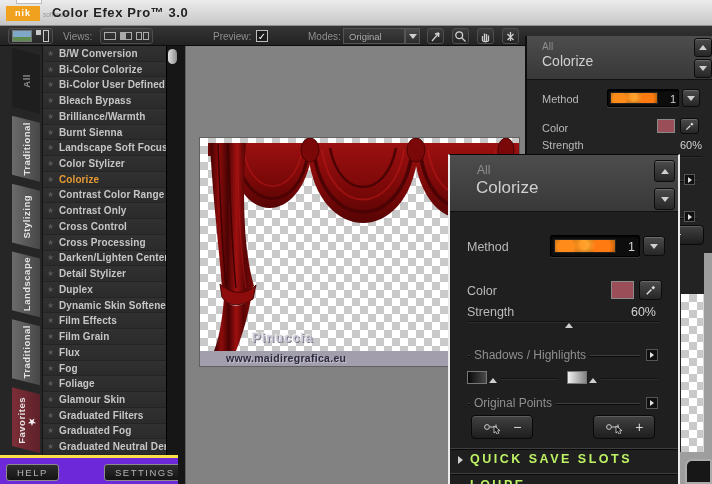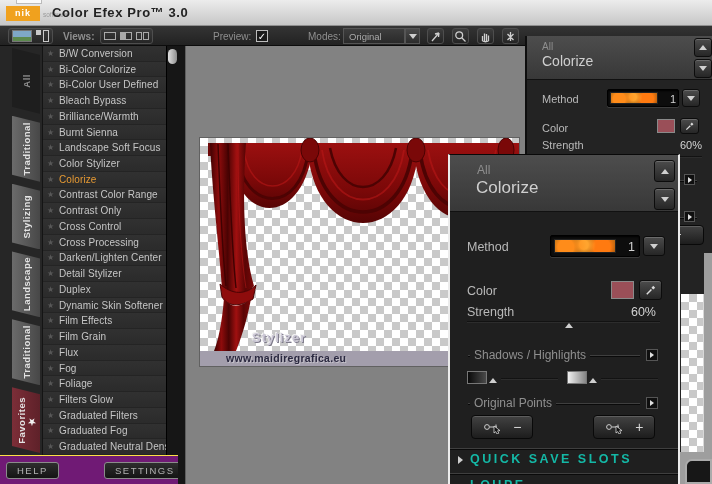--- a/index.html
+++ b/index.html
@@ -53,27 +53,27 @@
   .vtab.active-dark span{color:#8d8d8d;}
   .vtab.red{background:linear-gradient(90deg,#7c2e38,#5e2129);}
   .vtab .tab-star{display:none;}
   .vtab.starred .tab-star{display:block;color:#f2f2f2;font-size:9px;writing-mode:vertical-rl;transform:rotate(180deg);margin-top:2px;}
 
   #filterlist{position:absolute;left:42px;top:46px;width:124px;height:409px;background:#2e2e2e;
     display:flex;flex-direction:column;border-left:1px solid #141414;}
   .filter-row{flex:1;position:relative;display:flex;align-items:center;padding-left:16px;
     background:linear-gradient(#313131,#2b2b2b);border-bottom:1px solid rgba(0,0,0,.25);}
   .filter-row .fstar{position:absolute;left:4px;font-size:8px;color:#585858;}
-  .filter-row .flabel{font-size:10px;font-weight:normal;color:#c6c6c6;white-space:nowrap;letter-spacing:.1px;}
+  .filter-row .flabel{font-size:10px;font-weight:bold;color:#c6c6c6;white-space:nowrap;letter-spacing:.1px;}
   .filter-row.selected .flabel{color:#e79a33;}
   #list-scroll{position:absolute;left:166px;top:46px;width:12px;height:409px;background:#161616;border-left:1px solid #000;}
   #list-thumb{position:absolute;left:1px;top:3px;width:9px;height:15px;border-radius:5px;
     background:linear-gradient(90deg,#e0e0e0,#8f8f8f);}
 
-  #footerbar{position:absolute;left:0;top:455px;width:178px;height:29px;background:#701a75;border-top:1px solid #fde047;}
+  #footerbar{position:absolute;left:0;top:455px;width:178px;height:29px;background:#6d28d9;border-top:3px solid #fde047;}
   .foot-btn{position:absolute;top:6px;height:17px;border:1px solid #8b8b8b;border-radius:3px;
     background:linear-gradient(#2e2e2e,#141414);color:#b3b3b3;font-size:9.5px;letter-spacing:1.5px;
     display:flex;align-items:center;padding:0 10px;}
 
   
   #preview-frame{position:absolute;left:178px;top:46px;width:8px;height:438px;background:#161616;border-right:1px solid #5e5e5e;}
   #preview{position:absolute;left:186px;top:46px;width:339px;height:438px;background:#828282;}
   #canvas-img{position:absolute;left:14px;top:92px;width:319px;height:228px;outline:1px solid rgba(0,0,0,.25);}
   .checker{background-color:#fff;
     background-image:linear-gradient(45deg,#c9c9c9 25%,transparent 25%,transparent 75%,#c9c9c9 75%),
@@ -105,21 +105,21 @@
   .hline{position:absolute;height:1px;background:#3f3f3f;box-shadow:0 1px 0 #0a0a0a;}
   .slider-line{position:absolute;height:2px;background:linear-gradient(#050505,#3a3a3a);}
   .sec-label{position:absolute;color:#8f8f8f;}
   .sec-btn{position:absolute;width:12px;height:12px;background:#0f0f0f;border:1px solid #555;
     display:flex;align-items:center;justify-content:center;}
   .sec-btn .tri-rt{border-left-color:#e0e0e0;border-top-width:3px;border-bottom-width:3px;border-left-width:4px;}
   .chip{position:absolute;border:1px solid #777;}
   .cp-btn{position:absolute;border:1px solid #090909;border-radius:4px;
     background:linear-gradient(#424242,#1d1d1d);box-shadow:inset 0 1px 0 rgba(255,255,255,.15);
     display:flex;align-items:center;justify-content:space-evenly;color:#d8d8d8;}
-  .qss-label{position:absolute;color:#14b8a6;letter-spacing:2.5px;font-weight:bold;}
+  .qss-label{position:absolute;color:#bef264;letter-spacing:2.5px;font-weight:bold;}
 
   
   #bg-panel{position:absolute;left:525px;top:36px;width:187px;height:448px;background:#232323;border-left:2px solid #0e0e0e;}
   #bg-panel .np-header{height:44px;}
   #bg-panel .np-cat{left:15px;top:5px;font-size:10px;}
   #bg-panel .np-title{left:15px;top:17px;font-size:14px;}
   #bg-panel .np-label{font-size:11px;}
   #bg-panel .np-value{font-size:11px;}
 
   
@@ -151,21 +151,21 @@
   </div>
 
   <div id="toolbar">
     <div class="tb-group" style="left:8px;">
       <div class="thumb-ic"></div>
       <div class="layout-ic">
           <i class="a"></i>
           <i class="b"></i>
         </div>
     </div>
-    <div class="tb-label" style="left:63px;font-weight:bold;">Views:</div>
+    <div class="tb-label" style="left:63px;">Views:</div>
     <div class="tb-group" style="left:100px;">
       <div>
           <div class="view-ic"></div>
         </div>
       <div>
           <div class="view-ic split"></div>
         </div>
       <div>
           <div class="view-ic dual">
             <i></i>
@@ -315,21 +315,21 @@
       <div class="filter-row">
       <span class="fstar">★</span>
       <span class="flabel">Fog</span>
     </div>
       <div class="filter-row">
       <span class="fstar">★</span>
       <span class="flabel">Foliage</span>
     </div>
       <div class="filter-row">
       <span class="fstar">★</span>
-      <span class="flabel">Filters Glow</span>
+      <span class="flabel">Glamour Skin</span>
     </div>
       <div class="filter-row">
       <span class="fstar">★</span>
       <span class="flabel">Graduated Filters</span>
     </div>
       <div class="filter-row">
       <span class="fstar">★</span>
       <span class="flabel">Graduated Fog</span>
     </div>
       <div class="filter-row">
@@ -381,21 +381,21 @@
         <ellipse cx="110" cy="12" rx="9" ry="12" fill="#7a0808" stroke="#4a0202"></ellipse>
         <ellipse cx="216" cy="12" rx="9" ry="12" fill="#7a0808" stroke="#4a0202"></ellipse>
         <ellipse cx="306" cy="12" rx="8" ry="12" fill="#7a0808" stroke="#4a0202"></ellipse>
         <path d="M10 5 L46 5 C42 60 44 115 54 148 C46 158 28 158 22 150 C18 100 12 50 10 5 Z" fill="url(#drapeG)"></path>
         <path d="M18 6 C20 60 22 110 26 148" stroke="#3f0202" stroke-width="1.4" fill="none"></path>
         <path d="M28 6 C30 60 32 112 36 150" stroke="#3f0202" stroke-width="1.4" fill="none"></path>
         <path d="M38 6 C38 60 40 112 46 150" stroke="#c21a1a" stroke-width="1" opacity=".5" fill="none"></path>
         <path d="M20 146 C32 157 46 157 56 147 L53 161 C40 169 28 169 22 159 Z" fill="#8e0c0c" stroke="#4a0303"></path>
         <path d="M24 160 C22 186 18 203 14 213 L36 213 C44 193 48 176 51 161 C38 171 30 169 24 160 Z" fill="url(#drapeG)"></path>
       </svg>
-      <div id="wm-name">Stylizer</div>
+      <div id="wm-name">Pinuccia</div>
       <div id="wm-bar">www.maidiregrafica.eu</div>
     </div>
   </div>
 
   <div id="bg-panel">
     <div class="np-header">
       <div class="np-cat">All</div>
       <div class="np-title">Colorize</div>
     </div>
     <div class="sq-btn" style="left:167px;top:2px;width:18px;height:19px;">

